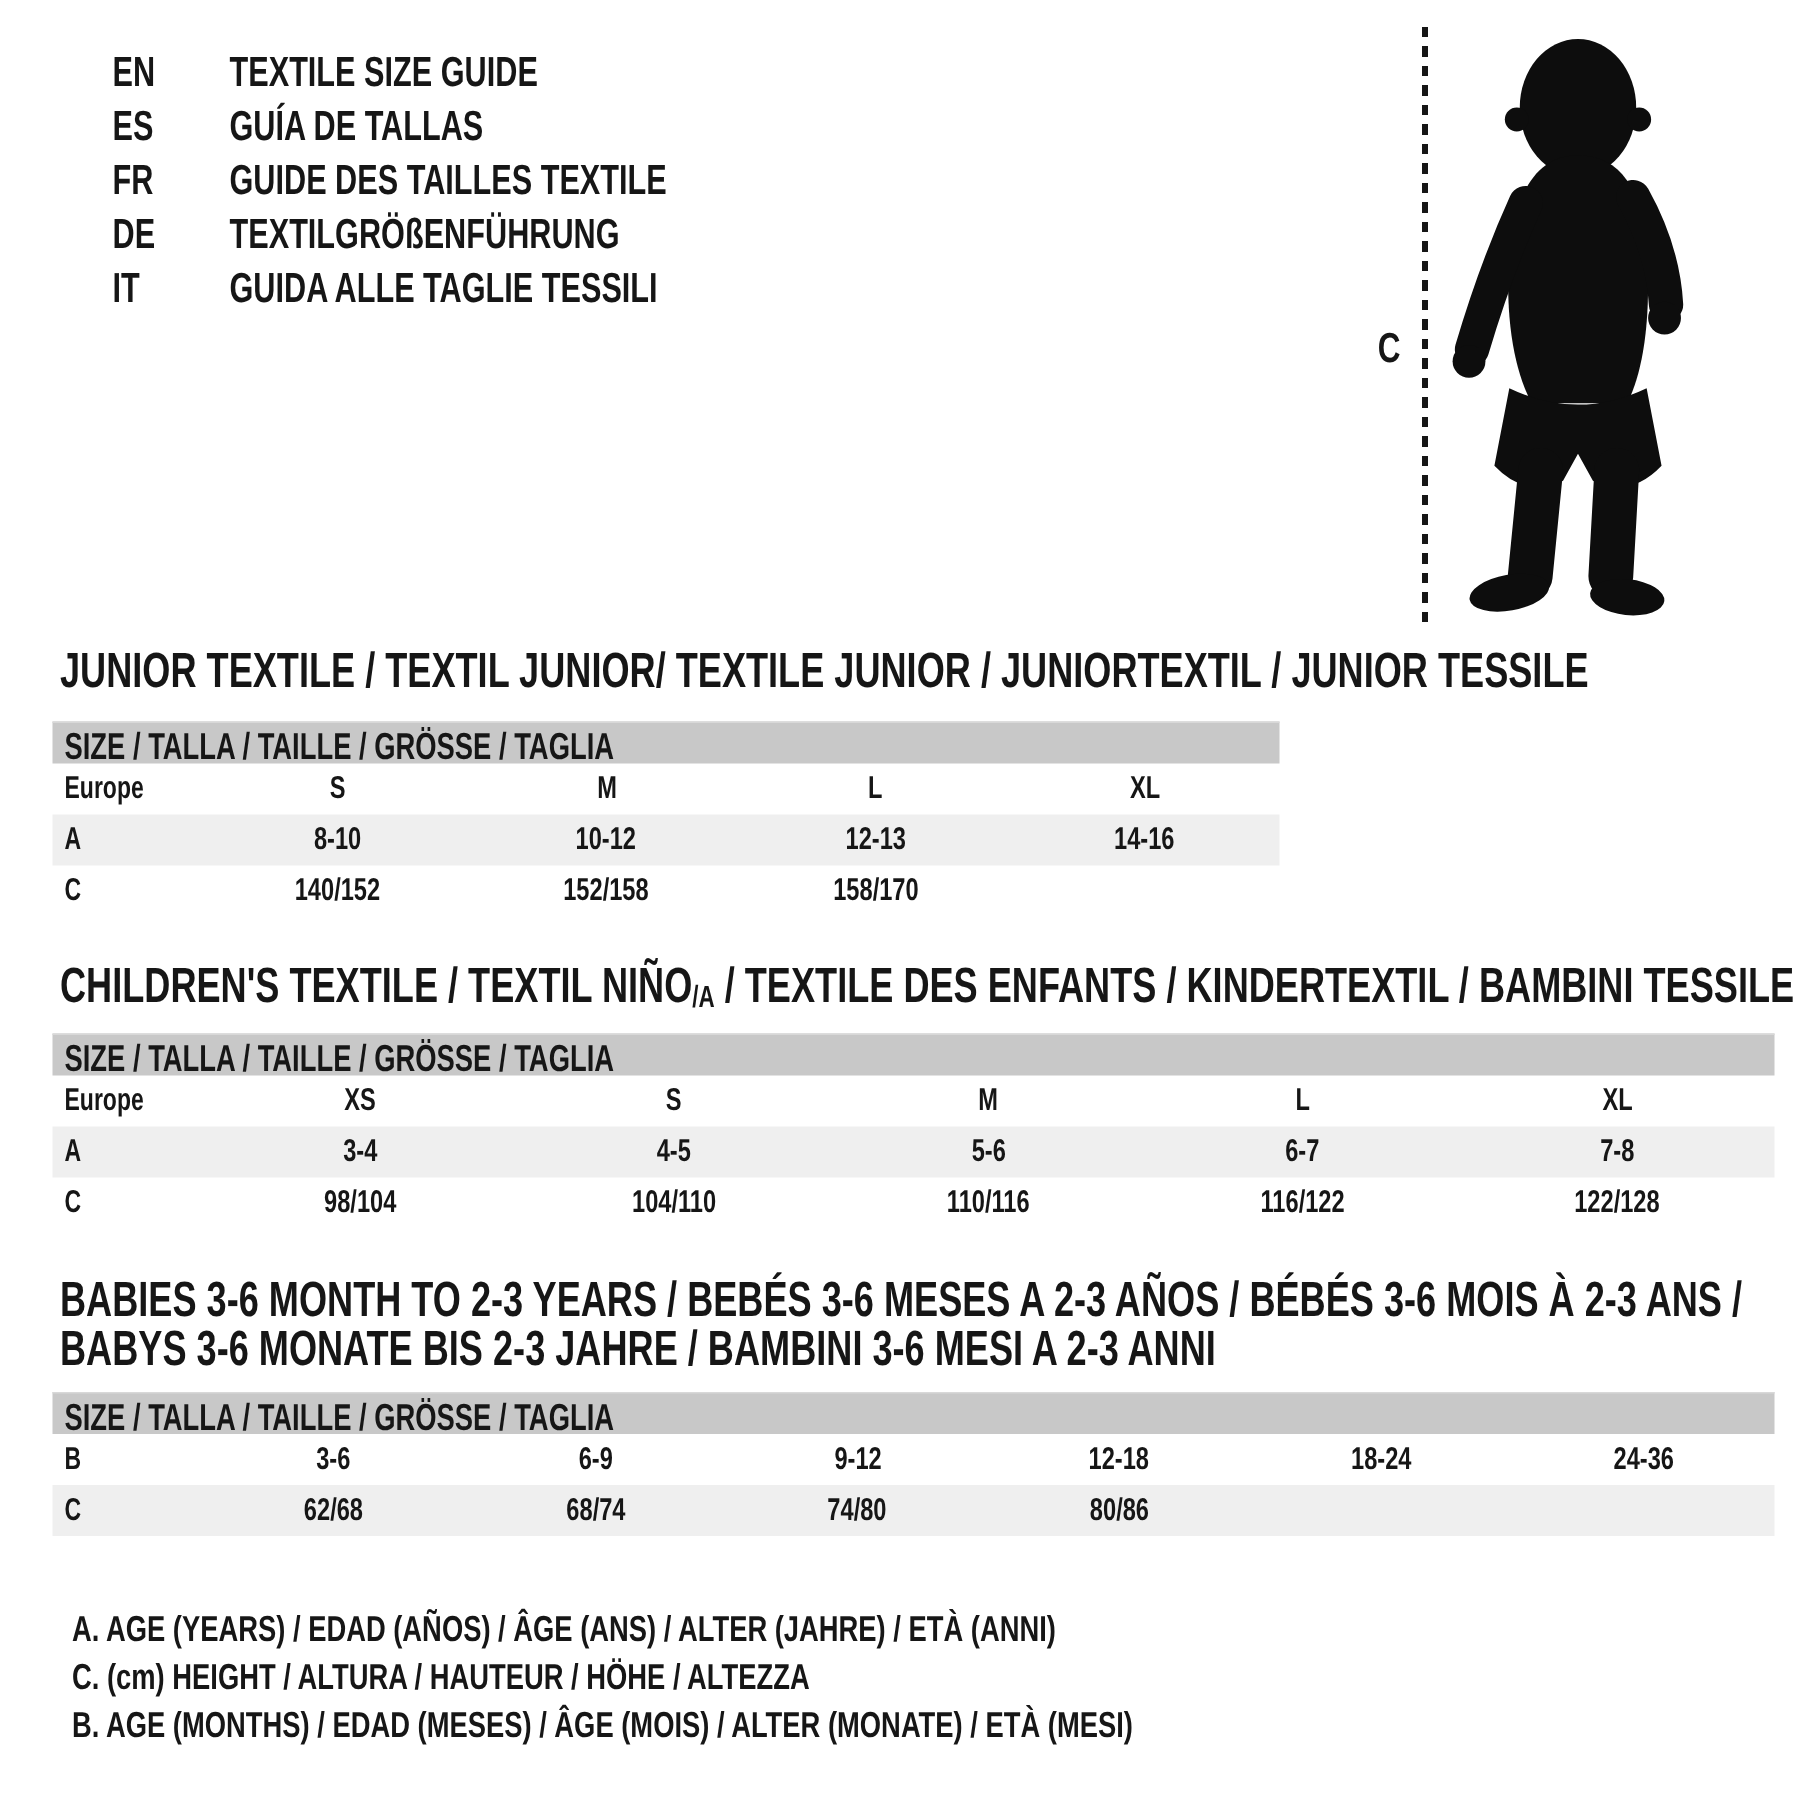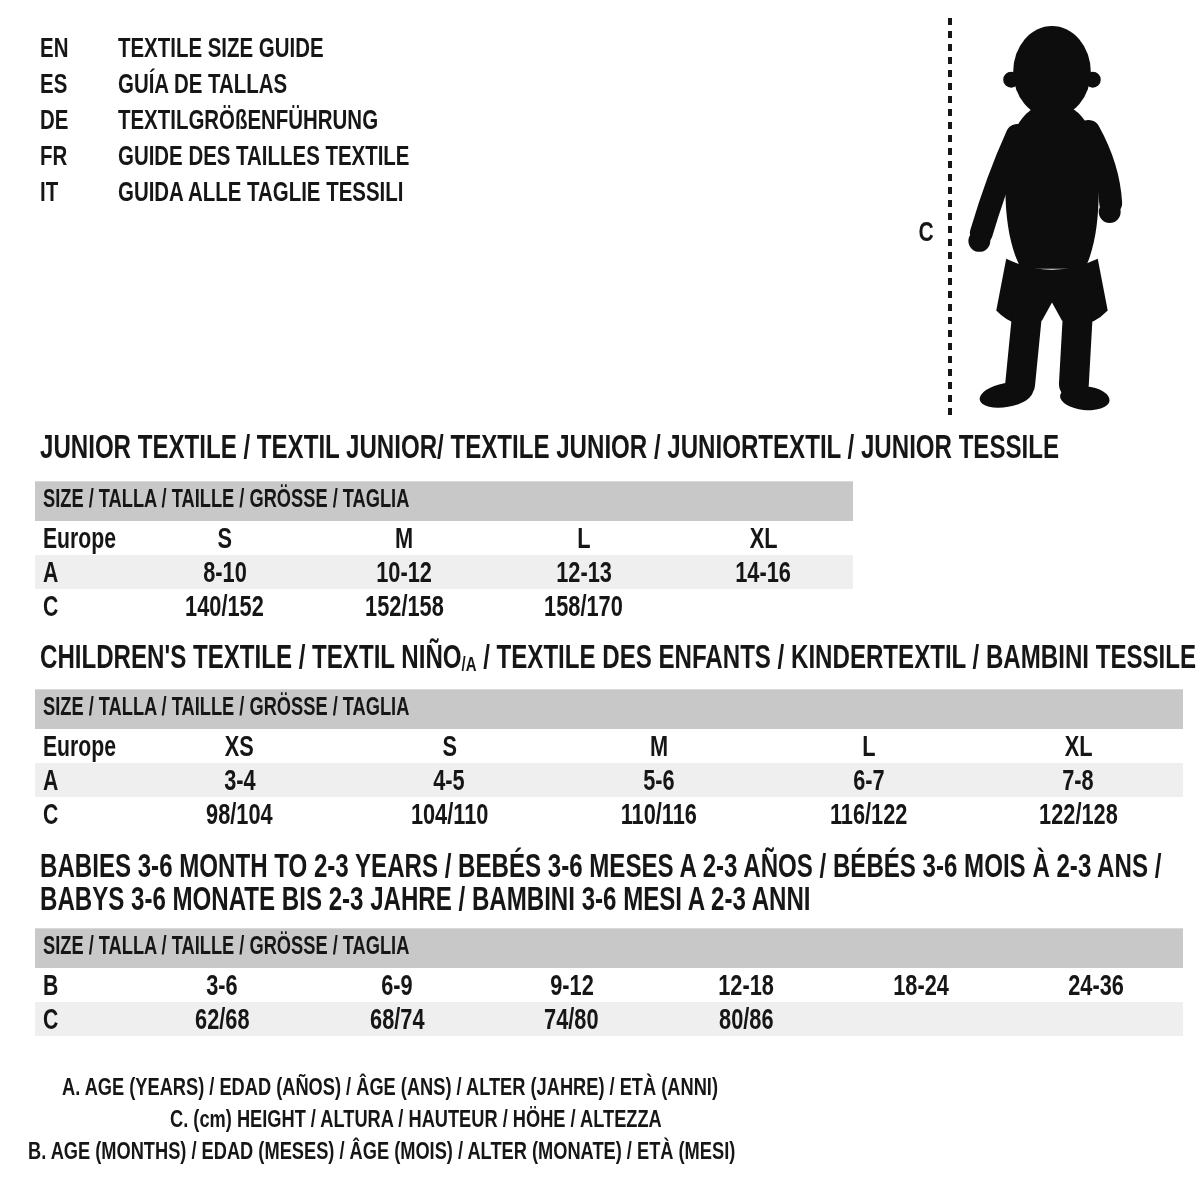--- a/index.html
+++ b/index.html
@@ -20,21 +20,21 @@
   .abs { position: absolute; }
 
   
   .t  { display: inline-block; white-space: nowrap; }
   .t-l { transform: scaleX(0.73); transform-origin: 0 50%; }
   .t-c { transform: scaleX(0.75); transform-origin: 50% 50%; }
 
   
   .lang-list { left: 40px; top: 30px; }
   .lang-row { display: flex; height: 36px; align-items: center; font-size: 28px; }
-  .lang-code { width: 78px; }
+  .lang-code { width: 78px; margin-left: 35px; }
 
   
   .measure-line {
     left: 948px; top: 18px; width: 4px; height: 400px;
     background: repeating-linear-gradient(to bottom, var(--text) 0 7px, transparent 7px 13px);
   }
   .measure-label { left: 906px; top: 216px; width: 40px; text-align: center; font-size: 28px; }
   .figure-svg { left: 958px; top: 20px; }
 
   
@@ -44,56 +44,56 @@
   .title-babies-1 { left: 40px; top: 853px; }
   .title-babies-2 { left: 40px; top: 886px; text-align: right; }
   .sub { font-size: 0.62em; position: relative; top: 3px; }
 
   
   .size-table { left: 35px; }
   .tbl-junior   { top: 481px; width: 818px; }
   .tbl-children { top: 689px; width: 1148px; }
   .tbl-babies   { top: 928px; width: 1148px; }
   .tbl-header {
-    height: 40px; line-height: 32px; padding-left: 8px;
+    height: 28px; line-height: 32px; padding-left: 8px;
     background: var(--header-bar); font-size: 25px;
     border-top: 1px solid #d8d8d8;
   }
-  .tbl-row { display: grid; height: 34px; line-height: 34px; font-size: 29px; }
+  .tbl-row { display: grid; height: 34px; line-height: 34px; font-size: 21px; }
   .cols-4 { grid-template-columns: 100px repeat(4, 1fr); }
   .cols-5 { grid-template-columns: 100px repeat(5, 1fr); }
   .cols-6 { grid-template-columns: 100px repeat(6, 1fr); }
   .tbl-row.shaded { background: var(--shaded-row); }
   .row-label { padding-left: 8px; text-align: left; }
   .cell { text-align: center; }
 
   
-  .legend { left: 28px; top: 1071px; text-align: center; }
+  .legend { left: 48px; top: 1071px; }
   .legend-line { height: 32px; line-height: 32px; font-size: 24px; }
   .legend-line .t-l { transform: scaleX(0.76); }
 </style>
 </head>
 <body>
 
 <div class="abs lang-list">
   <div class="lang-row">
     <span class="lang-code"><span class="t t-l">EN</span></span>
     <span class="t t-l">TEXTILE SIZE GUIDE</span>
   </div>
   <div class="lang-row">
     <span class="lang-code"><span class="t t-l">ES</span></span>
     <span class="t t-l">GUÍA DE TALLAS</span>
   </div>
   <div class="lang-row">
+    <span class="lang-code"><span class="t t-l">FR</span></span>
+    <span class="t t-l">GUIDE DES TAILLES TEXTILE</span>
+  </div>
+  <div class="lang-row">
     <span class="lang-code"><span class="t t-l">DE</span></span>
     <span class="t t-l">TEXTILGRÖßENFÜHRUNG</span>
-  </div>
-  <div class="lang-row">
-    <span class="lang-code"><span class="t t-l">FR</span></span>
-    <span class="t t-l">GUIDE DES TAILLES TEXTILE</span>
   </div>
   <div class="lang-row">
     <span class="lang-code"><span class="t t-l">IT</span></span>
     <span class="t t-l">GUIDA ALLE TAGLIE TESSILI</span>
   </div>
 </div>
 
 <div class="abs measure-line"></div>
 <div class="abs measure-label"><span class="t t-c">C</span></div>
 <svg class="abs figure-svg" width="182" height="398" viewBox="0 0 180 400" aria-hidden="true">

